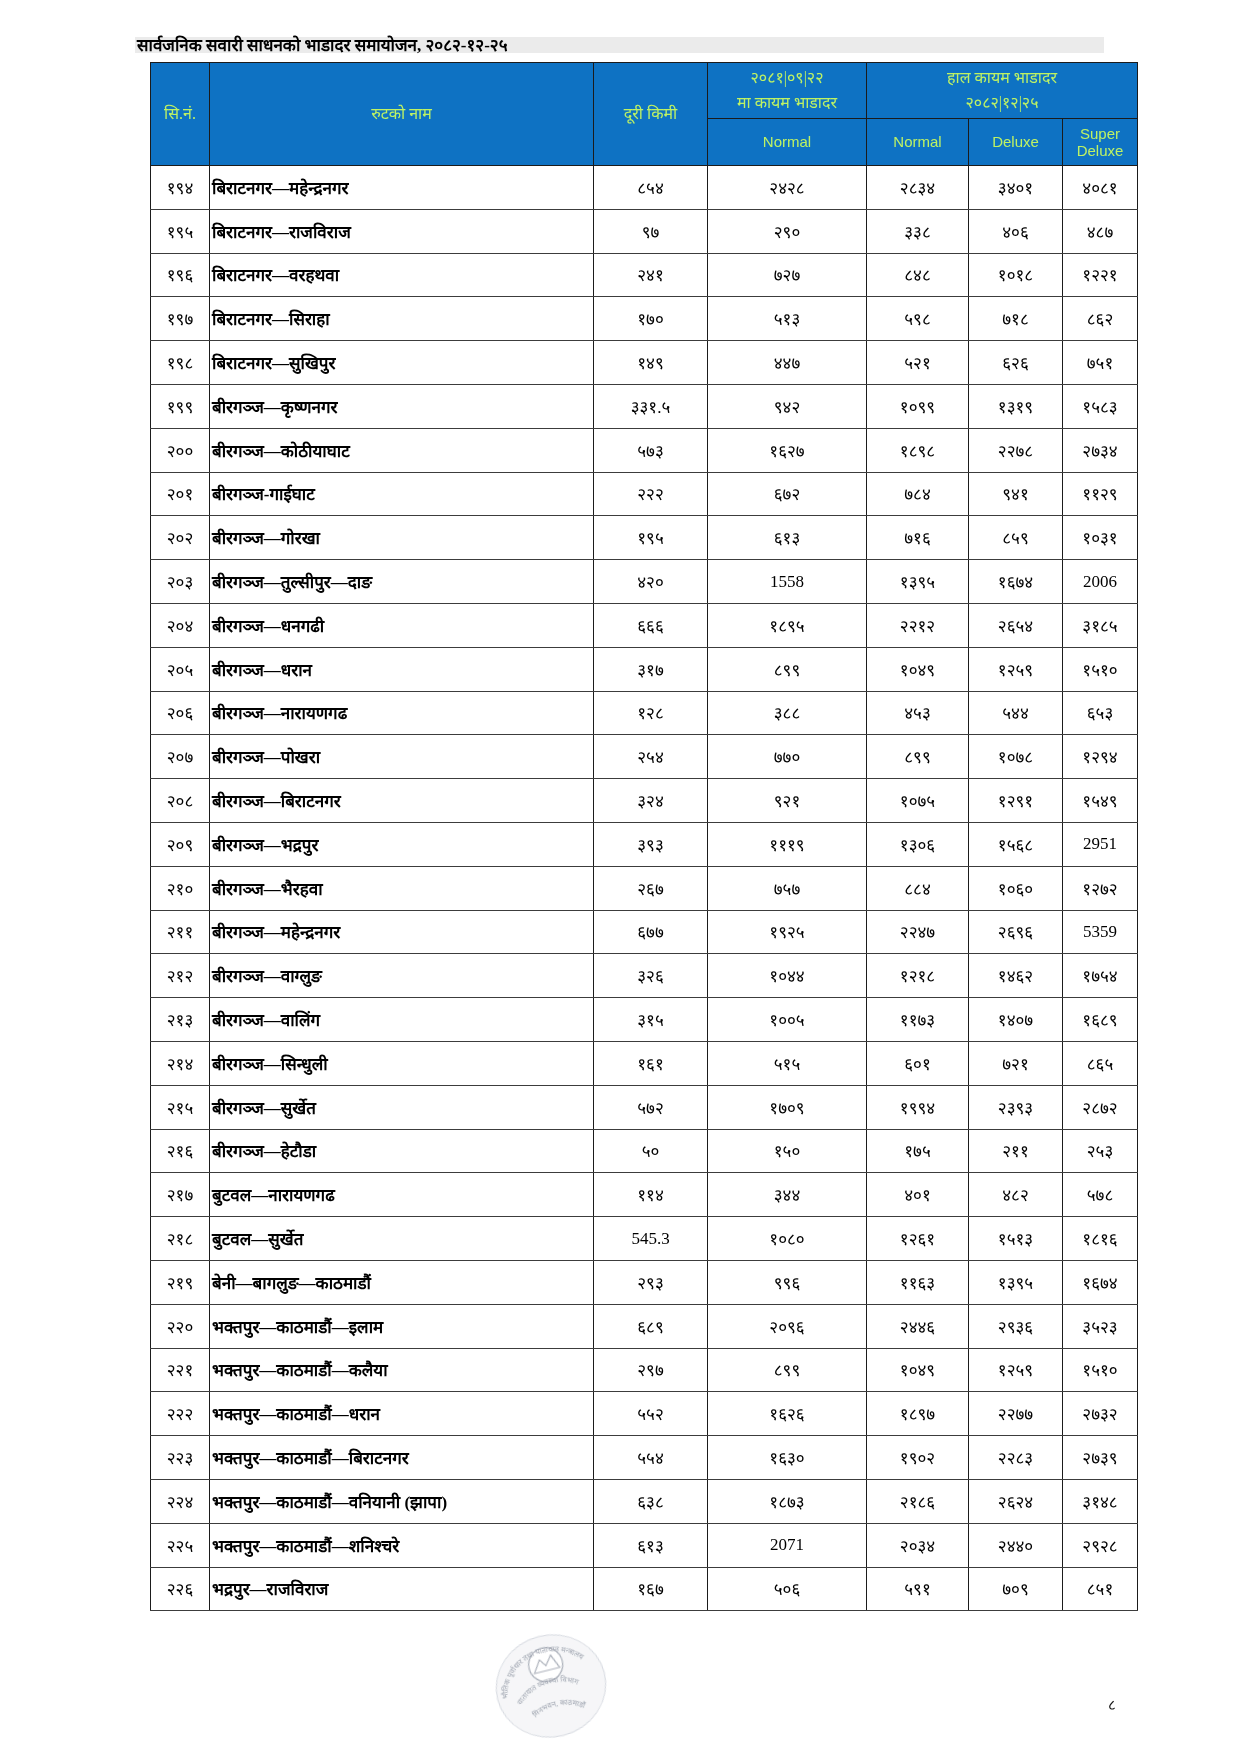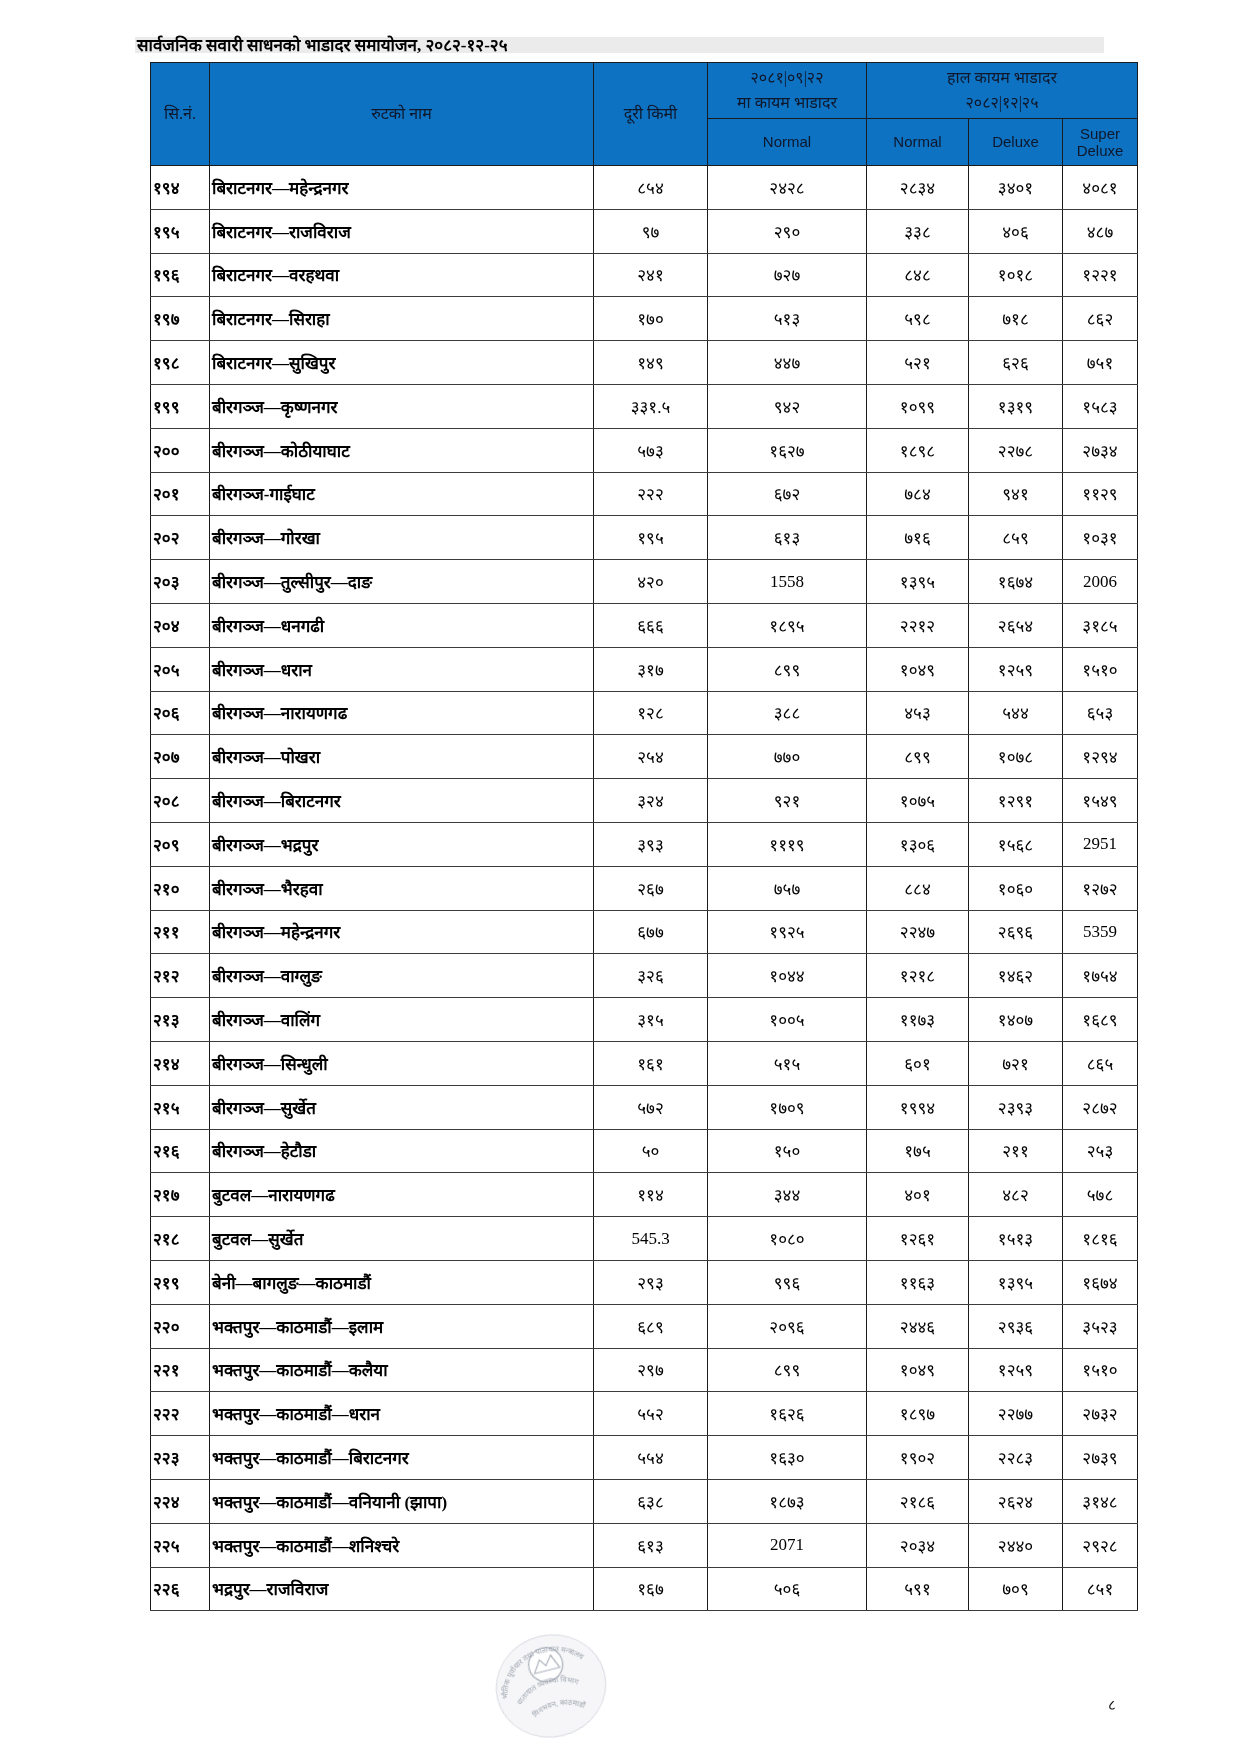--- a/index.html
+++ b/index.html
@@ -32,30 +32,30 @@
   table.fare col.c5{width:102px;}
   table.fare col.c6{width:94px;}
   table.fare col.c7{width:75px;}
   table.fare th,table.fare td{
     border:1px solid #1b1b1b;
     padding:0 2px;
     overflow:hidden;
   }
   table.fare td{border-top:1.5px solid #3c3c3c;border-bottom:1.5px solid #3c3c3c;}
   thead th{
-    background:#0e72c3;color:#0f172a;font-weight:normal;
+    background:#0e72c3;color:#bef264;font-weight:normal;
     text-align:center;vertical-align:middle;
   }
   thead tr.group-row{height:56px;}
   thead tr.sub-row{height:47px;}
   .dev-head{font-size:16px;line-height:1.55;}
   .lat-head{font-family:"Liberation Sans","DejaVu Sans",sans-serif;font-size:15px;line-height:1.15;}
   tbody tr{height:43.8px;}
   tbody td{font-size:17px;background:#fff;}
-  td.c-sn{font-weight:bold;}
+  td.c-sn{text-align:center;}
   td.c-route{text-align:left;padding-left:10px;font-weight:bold;}
   td.c-dist,td.c-num{text-align:center;}
   .page-number{
     position:absolute;left:1108px;top:1694px;
     font-size:15px;color:#111;
   }
   .stamp{
     position:absolute;left:492px;top:1630px;width:118px;height:112px;
     opacity:.75;filter:blur(.5px);
     transform:rotate(-14deg);

